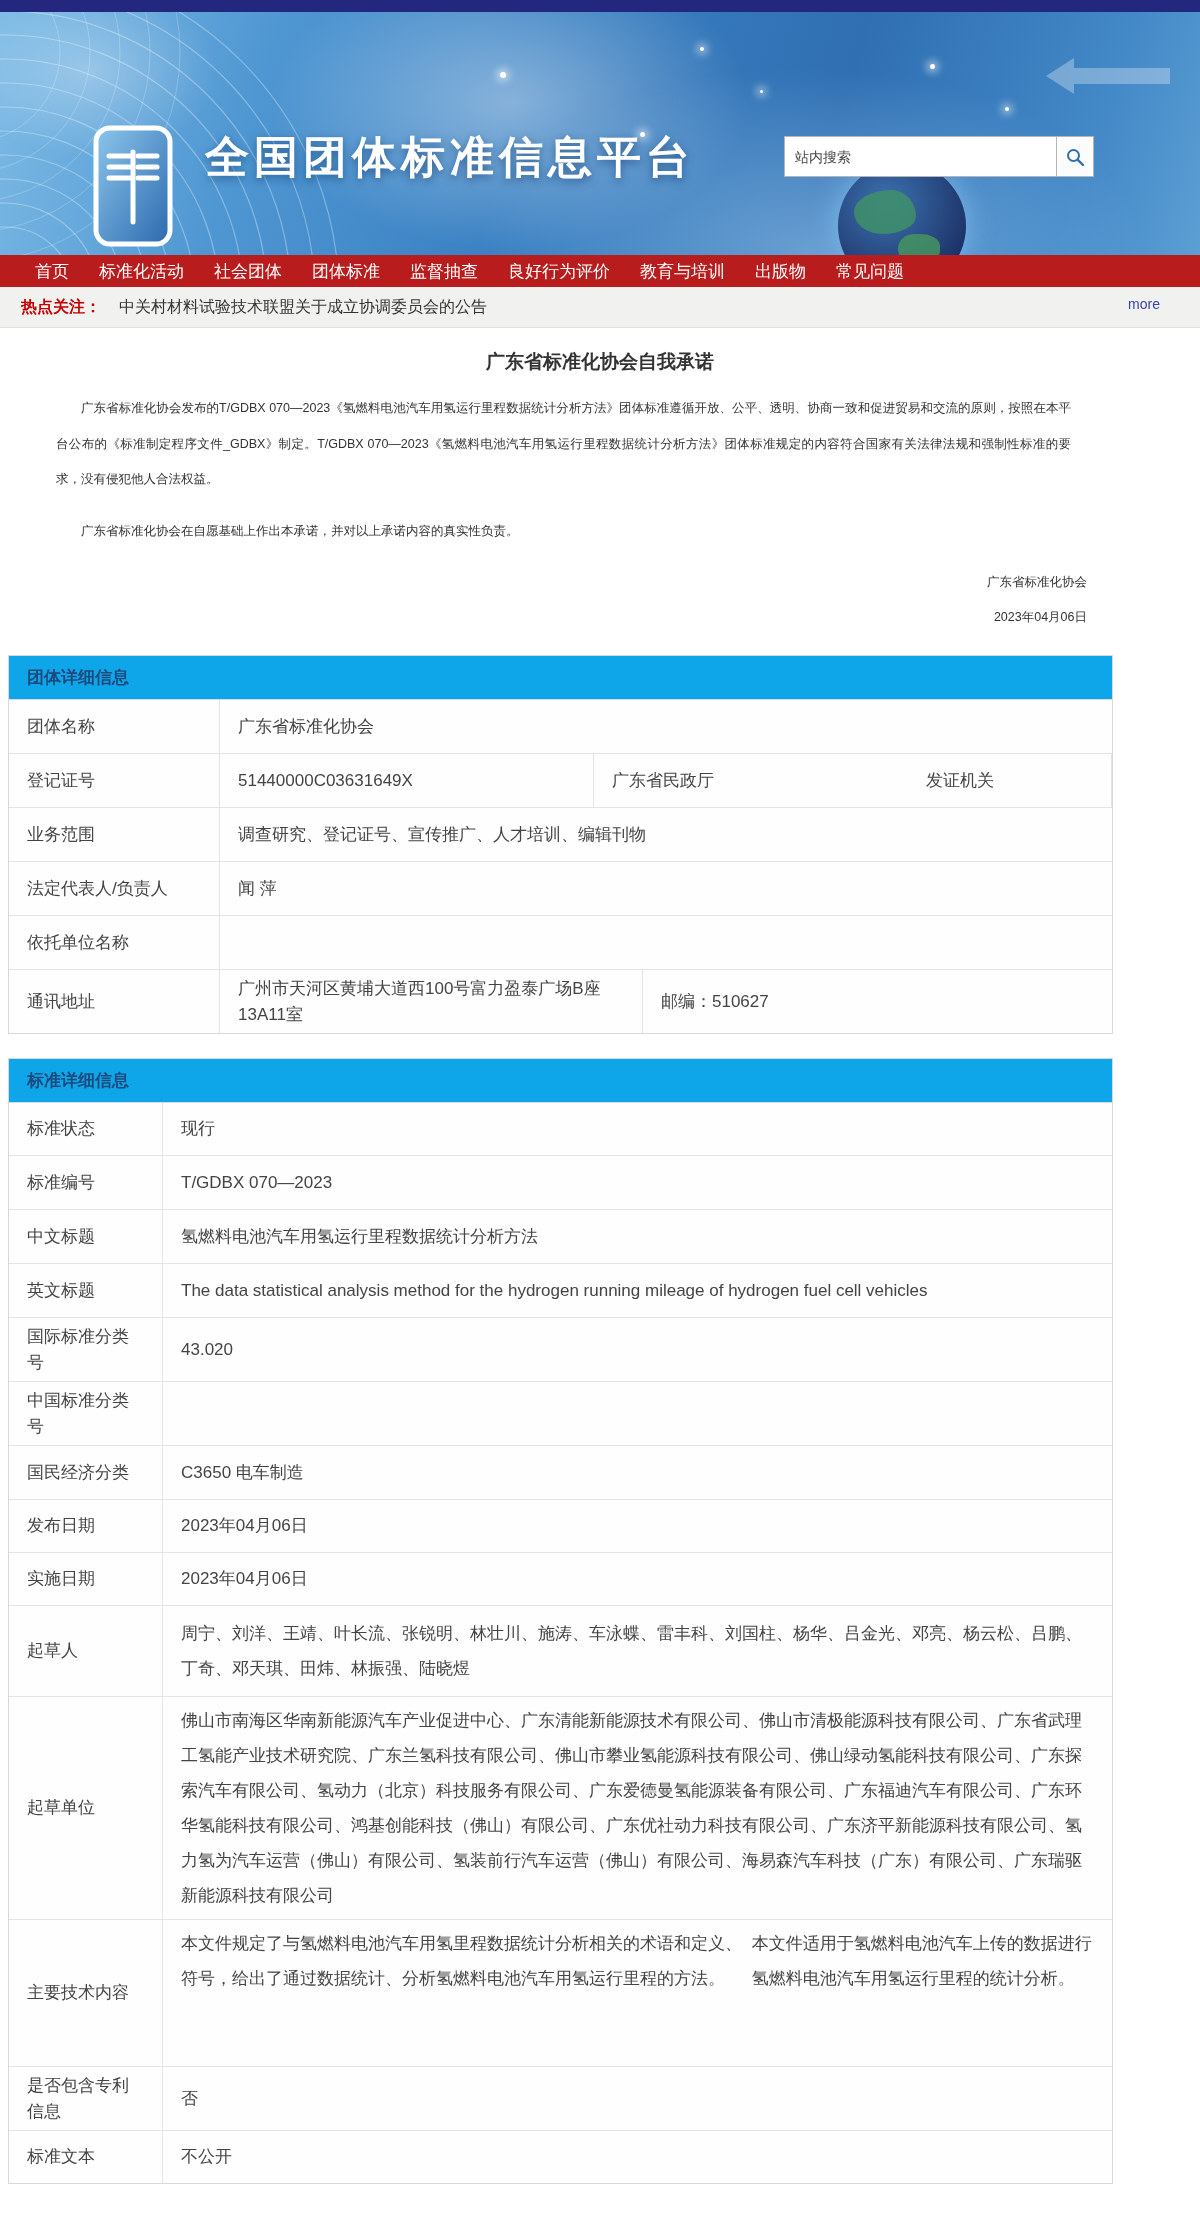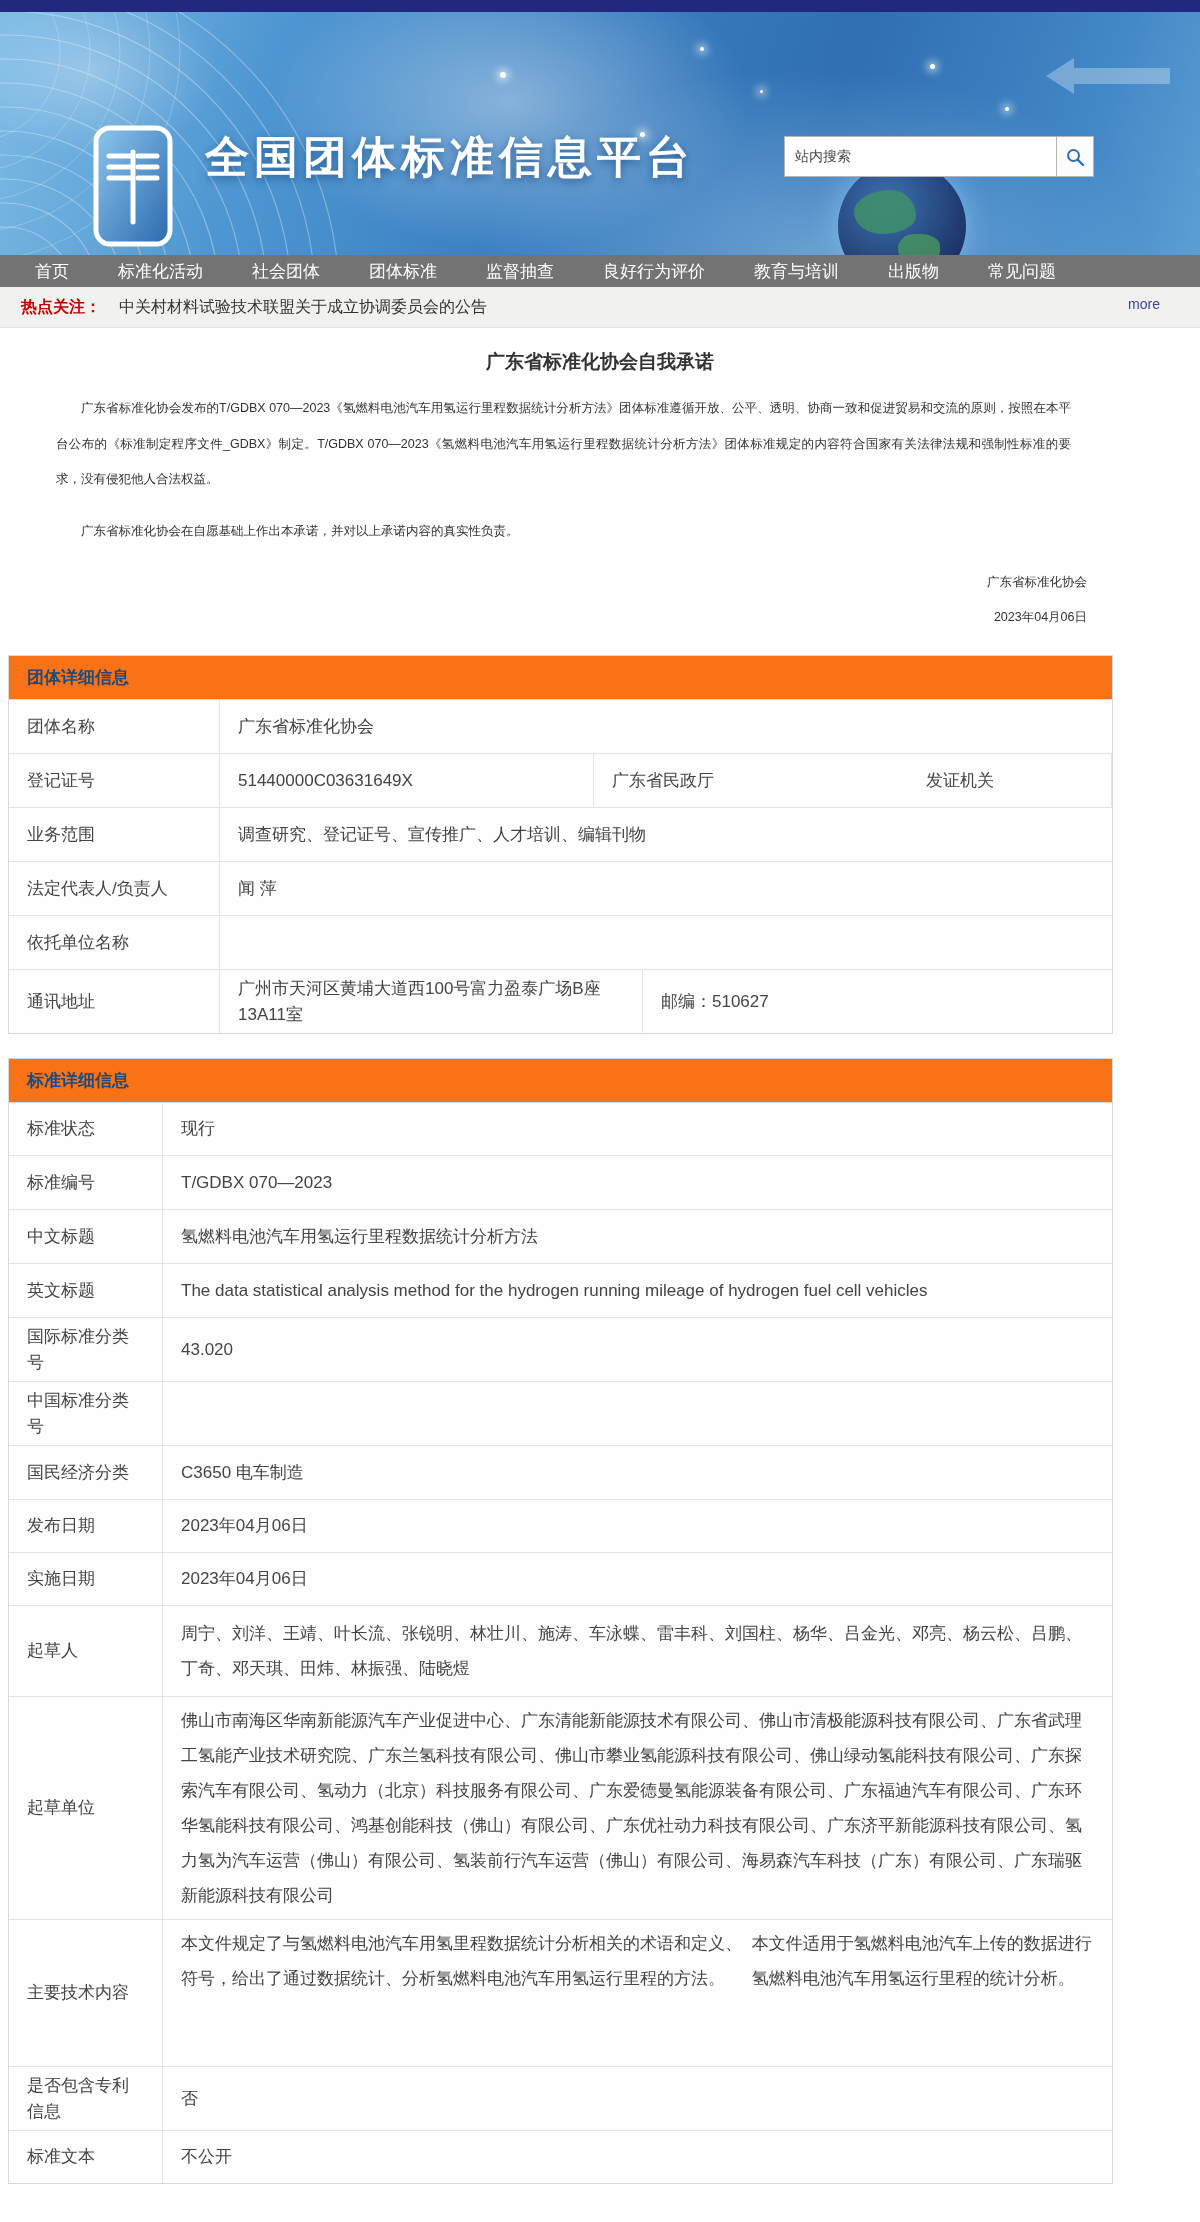--- a/index.html
+++ b/index.html
@@ -24,45 +24,45 @@
   .globe::after{content:"";position:absolute;left:60px;top:72px;width:42px;height:30px;background:#47995f;opacity:.8;
     border-radius:45% 55% 60% 40%/55% 45% 50% 60%}
   .arrow{position:absolute;right:26px;top:44px;opacity:.55}
   .dot{position:absolute;border-radius:50%;background:#fff;box-shadow:0 0 9px 3px rgba(255,255,255,.65)}
   .logo{position:absolute;left:92px;top:112px}
   .site-title{position:absolute;left:205px;top:116px;font-size:44px;font-weight:bold;color:#fff;
     letter-spacing:5px;text-shadow:0 3px 8px rgba(8,48,100,.55);white-space:nowrap}
   .search{position:absolute;left:784px;top:124px;display:flex}
   .search input{width:272px;height:41px;border:1px solid #b5b5b5;border-right:none;background:#fff;
     padding:4px 10px;font-size:14px;box-sizing:border-box;outline:none;color:#333;
-    font-family:Liberation Mono, monospace}
+    font-family:Liberation Sans, sans-serif}
   .search input::placeholder{color:#4a4a4a;opacity:1}
   .search button{width:38px;height:41px;border:1px solid #b5b5b5;background:#fcfcfc;
     display:flex;align-items:center;justify-content:center;cursor:pointer;padding:0;box-sizing:border-box}
 
   
-  .nav{height:32px;background:#737373;display:flex;align-items:center;gap:49px;
+  .nav{height:32px;background:#b91c1c;display:flex;align-items:center;gap:30px;
     padding-left:35px;box-sizing:border-box}
   .nav span{color:#fff;font-size:17px;cursor:pointer;white-space:nowrap}
   .hotbar{height:41px;background:#f1f1ef;border-bottom:1px solid #e2e2e0;display:flex;align-items:center;
     padding-left:21px;position:relative;box-sizing:border-box}
   .hot-label{color:#c40000;font-weight:bold;font-size:16px}
   .hot-link{color:#333;font-size:16px;margin-left:18px;cursor:pointer}
   .more{position:absolute;right:40px;top:9px;color:#3a43ad;font-size:14px;cursor:pointer}
 
   
   .page-title{margin-top:21px;text-align:center;font-size:19px;font-weight:bold;color:#333}
   .article{margin:14px 0 0 40px;width:1047px;font-size:12.5px;line-height:35.5px;color:#333;text-align:justify}
   .article p{margin:16px;text-indent:2em}
   .sigblock{width:1087px;text-align:right;font-size:12.5px;line-height:35px;margin-top:14px;color:#333}
 
   
   .section{margin:20px 0 0 8px;width:1105px;border:1px solid #d9d9d9;box-sizing:border-box;background:#fefefe}
   .s2{margin-top:24px}
-  .sec-hd{height:44px;background:#f97316;border-bottom:1px solid #d3dce8;display:flex;align-items:center;
+  .sec-hd{height:44px;background:#0ea5e9;border-bottom:1px solid #d3dce8;display:flex;align-items:center;
     padding-left:18px;font-size:17px;font-weight:bold;color:#1c4a7e;box-sizing:border-box}
   .row{display:flex;border-bottom:1px solid #e4e4e4}
   .row:last-child{border-bottom:none}
   .c{padding:6px 18px;border-right:1px solid #e4e4e4;display:flex;align-items:center;
     font-size:17px;color:#444;box-sizing:border-box;line-height:1.5}
   .c.last{border-right:none;flex:1}
   .w1{width:211px;flex:none}
   .w2{width:154px;flex:none}
   .w-regval{width:374px;flex:none}
   .w-reglb{width:204px;flex:none}

